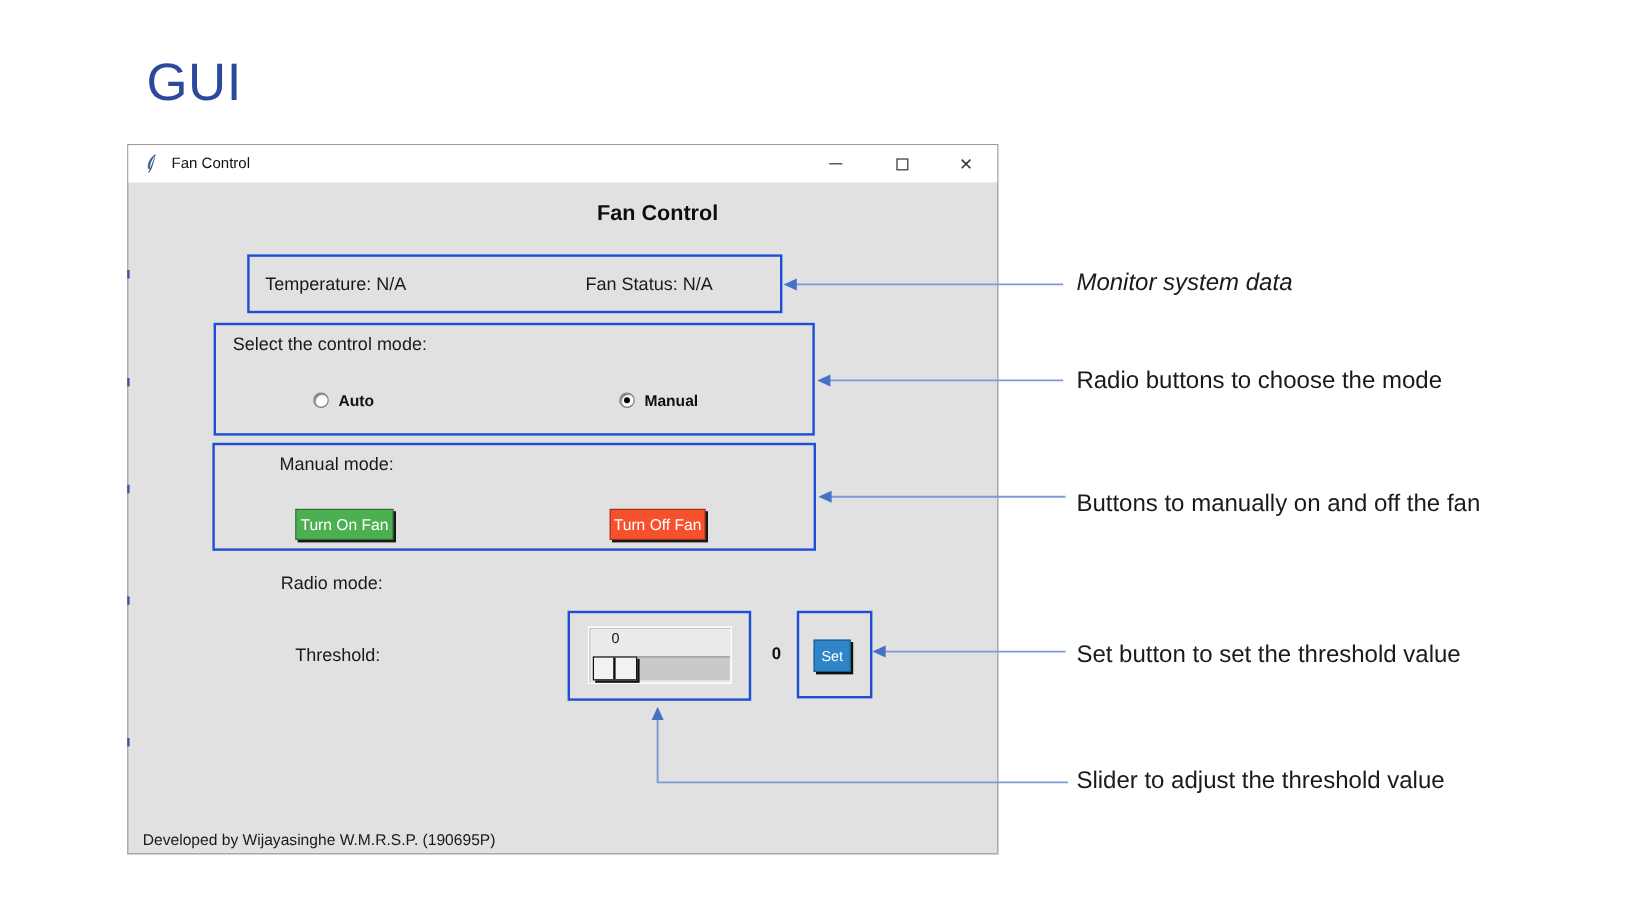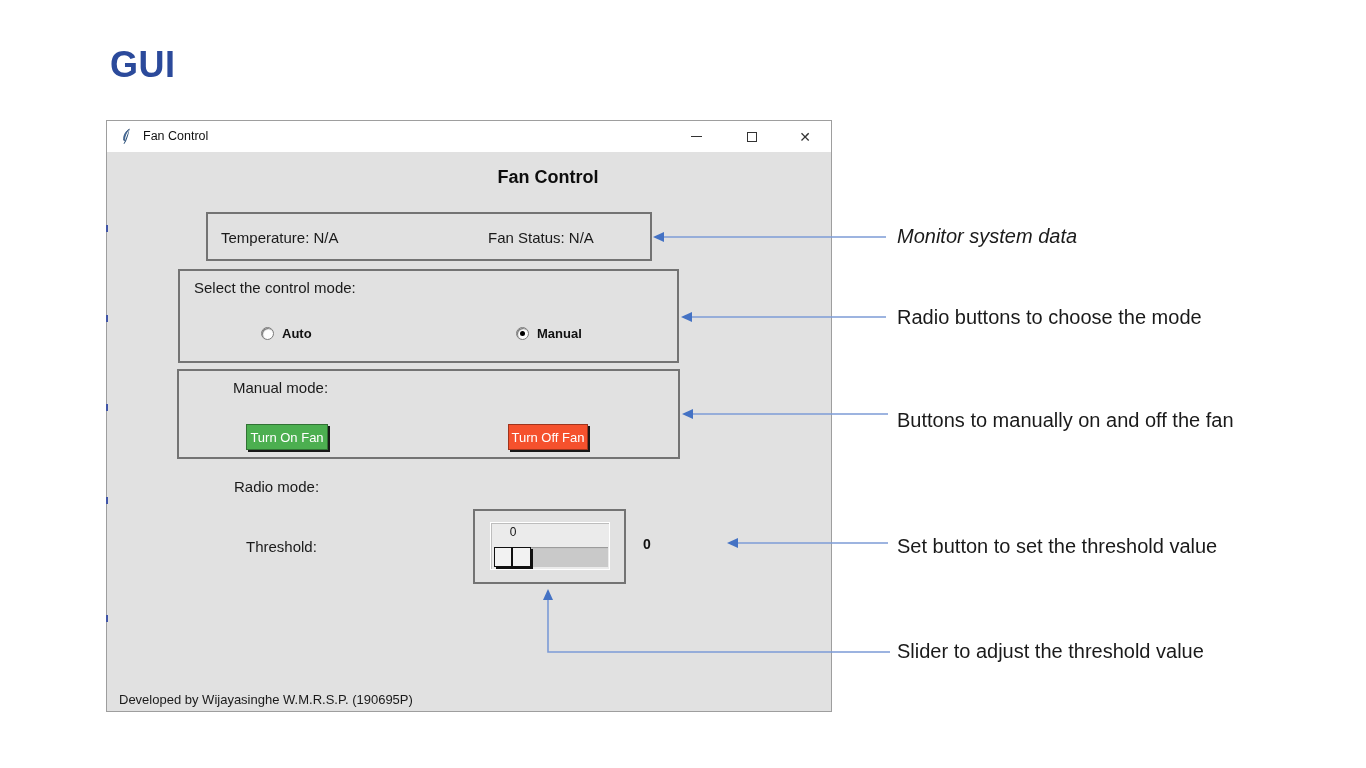--- a/index.html
+++ b/index.html
@@ -1,36 +1,36 @@
 <!DOCTYPE html>
 <html><head>
 <meta charset="utf-8">
 <style>
   * { margin:0; padding:0; box-sizing:border-box; }
   html,body { width:1366px; height:768px; background:#ffffff; font-family:"Liberation Sans", sans-serif; overflow:hidden; }
   .stage { position:relative; width:1366px; height:768px; background:#ffffff; }
 
-  .slide-title { position:absolute; left:110px; top:44px; font-size:36px; font-weight:bold; color:#2B4A9B; letter-spacing:0.5px; }
+  .slide-title { position:absolute; left:122px; top:44px; font-size:44px; font-weight:normal; color:#2B4A9B; letter-spacing:0.5px; }
 
   
   .window { position:absolute; left:106px; top:120px; width:726px; height:592px; background:#E1E1E1; border:1px solid #9e9e9e; }
   .titlebar { position:absolute; left:0; top:0; width:100%; height:31px; background:#ffffff; }
   .titlebar-icon { position:absolute; left:12px; top:7px; width:16px; height:17px; }
   .titlebar-title { position:absolute; left:36px; top:8px; font-size:12.5px; color:#111; }
   .win-btn { position:absolute; top:0; width:46px; height:31px; display:flex; align-items:center; justify-content:center; color:#333; }
   .btn-min { left:566px; } .btn-max { left:622px; } .btn-close { left:675px; font-size:14px; }
   .glyph-min { width:11px; height:0; border-bottom:1.4px solid #333; display:block; }
   .glyph-max { width:10px; height:10px; border:1.4px solid #333; display:block; background:transparent; }
 
   .edge-tick { position:absolute; left:-1px; width:2px; height:7px; background:#4055A8; }
 
   
   .win-heading { position:absolute; left:341px; top:46px; width:200px; text-align:center; font-size:18px; font-weight:bold; color:#0d0d0d; }
 
-  .anno-box { position:absolute; border:2px solid #737373; }
+  .anno-box { position:absolute; border:2px solid #1d4ed8; }
   .box-monitor { left:99px; top:91px; width:446px; height:49px; }
   .monitor-temp { position:absolute; left:13px; top:15px; font-size:15px; color:#1a1a1a; }
   .monitor-fan  { position:absolute; left:280px; top:15px; font-size:15px; color:#1a1a1a; }
 
   .box-mode { left:71px; top:148px; width:501px; height:94px; }
   .mode-caption { position:absolute; left:14px; top:8px; font-size:15px; color:#1a1a1a; }
   .radio-row-item { position:absolute; display:flex; align-items:center; gap:8px; }
   .radio-auto { left:81px; top:55px; }
   .radio-manual { left:336px; top:55px; }
   .radio { width:13px; height:13px; border-radius:50%; background:#fdfdfd; border:1px solid #7a7a7a;
@@ -137,20 +137,23 @@
       <div class="scale-widget">
         <span class="scale-label">0</span>
         <div class="scale-trough">
           <div class="scale-handle"></div>
         </div>
       </div>
     </div>
 
     <span class="threshold-value">0</span>
 
+    <div class="anno-box box-set">
+      <button class="set-btn">Set</button>
+    </div>
 
     <span class="credit">Developed by Wijayasinghe W.M.R.S.P. (190695P)</span>
   </div>
 
   <svg class="arrow-overlay" width="1366" height="768" viewBox="0 0 1366 768">
 
     <line x1="886" y1="237" x2="663" y2="237" stroke="#7C9BD6" stroke-width="1.6"></line>
     <polygon points="653,237 664,232 664,242" fill="#4472C4"></polygon>
 
     <line x1="886" y1="317" x2="691" y2="317" stroke="#7C9BD6" stroke-width="1.6"></line>

